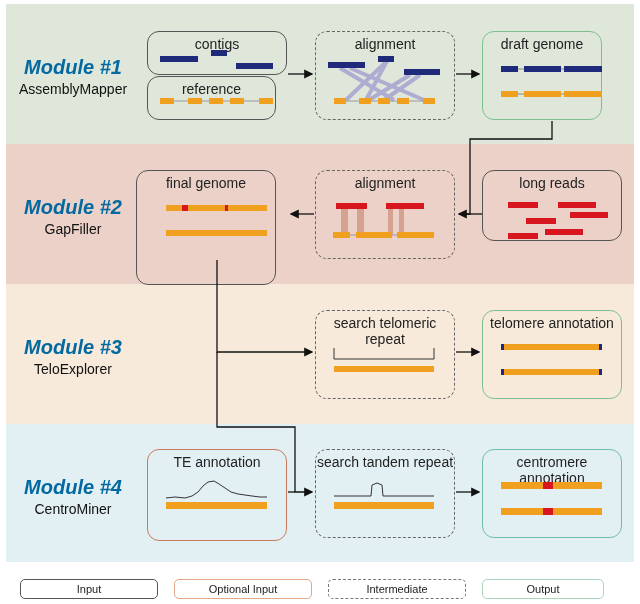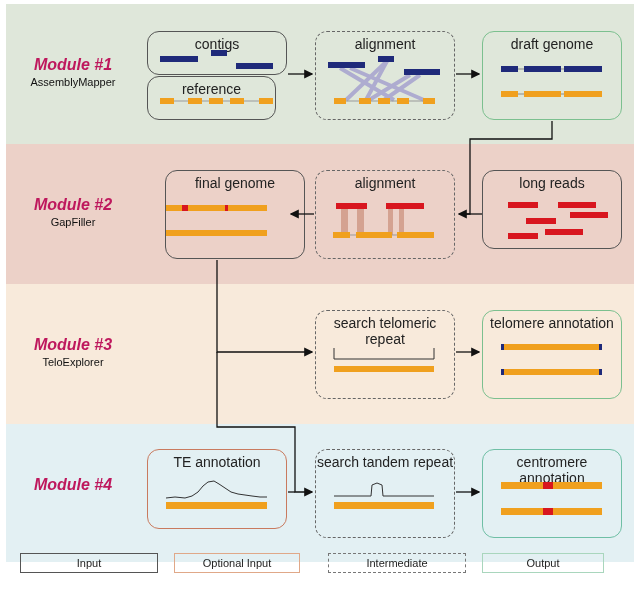--- a/index.html
+++ b/index.html
@@ -3,31 +3,31 @@
 <meta charset="utf-8">
 <style>
   html, body { margin:0; padding:0; background:#ffffff; }
   body { width:640px; height:604px; position:relative; overflow:hidden; font-family:"Liberation Sans", sans-serif; }
   .band { position:absolute; left:6px; width:628px; }
   .b1 { top:4px; height:140px; background:#dfe7da; }
   .b2 { top:144px; height:140px; background:#ecd1c8; }
   .b3 { top:284px; height:140px; background:#f8eadb; }
   .b4 { top:424px; height:138px; background:#e3f0f3; }
   .mod { position:absolute; left:8px; width:130px; text-align:center; }
-  .mod .t { font-weight:bold; font-style:italic; font-size:16px; color:#be185d; }
-  .mod .s { font-size:11px; color:#111; margin-top:2px; }
+  .mod .t { font-weight:bold; font-style:italic; font-size:20px; color:#0369a1; }
+  .mod .s { font-size:14px; color:#111; margin-top:2px; }
   .box { position:absolute; border-radius:12px; box-sizing:border-box; }
   .in { border:1.3px solid #555; }
   .opt { border:1.3px solid #c97a5e; }
   .mid { border:1.3px dashed #666;padding-left:43px; }
   .out { border:1.3px solid #7cc08f; }
   .out4 { border:1.3px solid #6fbfa5; }
   .lbl { position:absolute; left:0; right:0; top:4px; text-align:center; font-size:14px; color:#222; }
   svg { position:absolute; left:0; top:0; }
-  .legend { position:absolute; top:553px; height:20px; border-radius:0; box-sizing:border-box; font-size:11px; color:#222; text-align:center; line-height:18px; }
+  .legend { position:absolute; top:579px; height:20px; border-radius:5px; box-sizing:border-box; font-size:11px; color:#222; text-align:center; line-height:18px; }
 </style>
 </head>
 <body>
 
 <div class="band b1"></div>
 <div class="band b2"></div>
 <div class="band b3"></div>
 <div class="band b4"></div>
 
 <div class="mod" style="top:56px">
@@ -37,53 +37,54 @@
 <div class="mod" style="top:196px">
   <div class="t">Module #2</div>
   <div class="s">GapFiller</div>
 </div>
 <div class="mod" style="top:336px">
   <div class="t">Module #3</div>
   <div class="s">TeloExplorer</div>
 </div>
 <div class="mod" style="top:476px">
   <div class="t">Module #4</div>
+  <div class="s">CentroMiner</div>
 </div>
 
 <div class="box in" style="left:147px;top:31px;width:140px;height:44px">
   <div class="lbl">contigs</div>
 </div>
 <div class="box in" style="left:147px;top:76px;width:129px;height:44px">
   <div class="lbl">reference</div>
 </div>
 <div class="box mid" style="left:315px;top:31px;width:140px;height:89px">
   <div class="lbl">alignment</div>
 </div>
-<div class="box out" style="left:482px;top:31px;width:140px;height:89px">
+<div class="box out" style="left:482px;top:31px;width:120px;height:89px">
   <div class="lbl">draft genome</div>
 </div>
 
-<div class="box in" style="left:165px;top:170px;width:140px;height:89px">
+<div class="box in" style="left:136px;top:170px;width:140px;height:115px">
   <div class="lbl">final genome</div>
 </div>
 <div class="box mid" style="left:315px;top:170px;width:140px;height:89px">
   <div class="lbl">alignment</div>
 </div>
-<div class="box in" style="left:482px;top:170px;width:140px;height:79px">
+<div class="box in" style="left:482px;top:170px;width:140px;height:71px">
   <div class="lbl">long reads</div>
 </div>
 
 <div class="box mid" style="left:315px;top:310px;width:140px;height:89px">
   <div class="lbl">search telomeric repeat</div>
 </div>
 <div class="box out" style="left:482px;top:310px;width:140px;height:89px">
   <div class="lbl">telomere annotation</div>
 </div>
 
-<div class="box opt" style="left:147px;top:449px;width:140px;height:80px">
+<div class="box opt" style="left:147px;top:449px;width:140px;height:92px">
   <div class="lbl">TE annotation</div>
 </div>
 <div class="box mid" style="left:315px;top:449px;width:140px;height:89px">
   <div class="lbl">search tandem repeat</div>
 </div>
 <div class="box out4" style="left:482px;top:449px;width:140px;height:89px">
   <div class="lbl">centromere annotation</div>
 </div>
 
 <svg width="640" height="604">
@@ -209,21 +210,21 @@
     <line x1="456" y1="352" x2="479" y2="352" marker-end="url(#ah)"></line>
     <path d="M217,352 L217,427 L295,427 L295,492 L312,492" marker-end="url(#ah)"></path>
     <line x1="288" y1="492" x2="295" y2="492"></line>
     <line x1="456" y1="492" x2="479" y2="492" marker-end="url(#ah)"></line>
   </g>
 </svg>
 
 <div class="legend" style="left:20px;width:138px;border:1.3px solid #555">
   <span>Input</span>
 </div>
-<div class="legend" style="left:174px;width:126px;border:1.3px solid #e0a888">
+<div class="legend" style="left:174px;width:138px;border:1.3px solid #e0a888">
   <span>Optional Input</span>
 </div>
 <div class="legend" style="left:328px;width:138px;border:1.3px dashed #777">
   <span>Intermediate</span>
 </div>
 <div class="legend" style="left:482px;width:122px;border:1.3px solid #a9d6bd">
   <span>Output</span>
 </div>
 
 </body></html>

